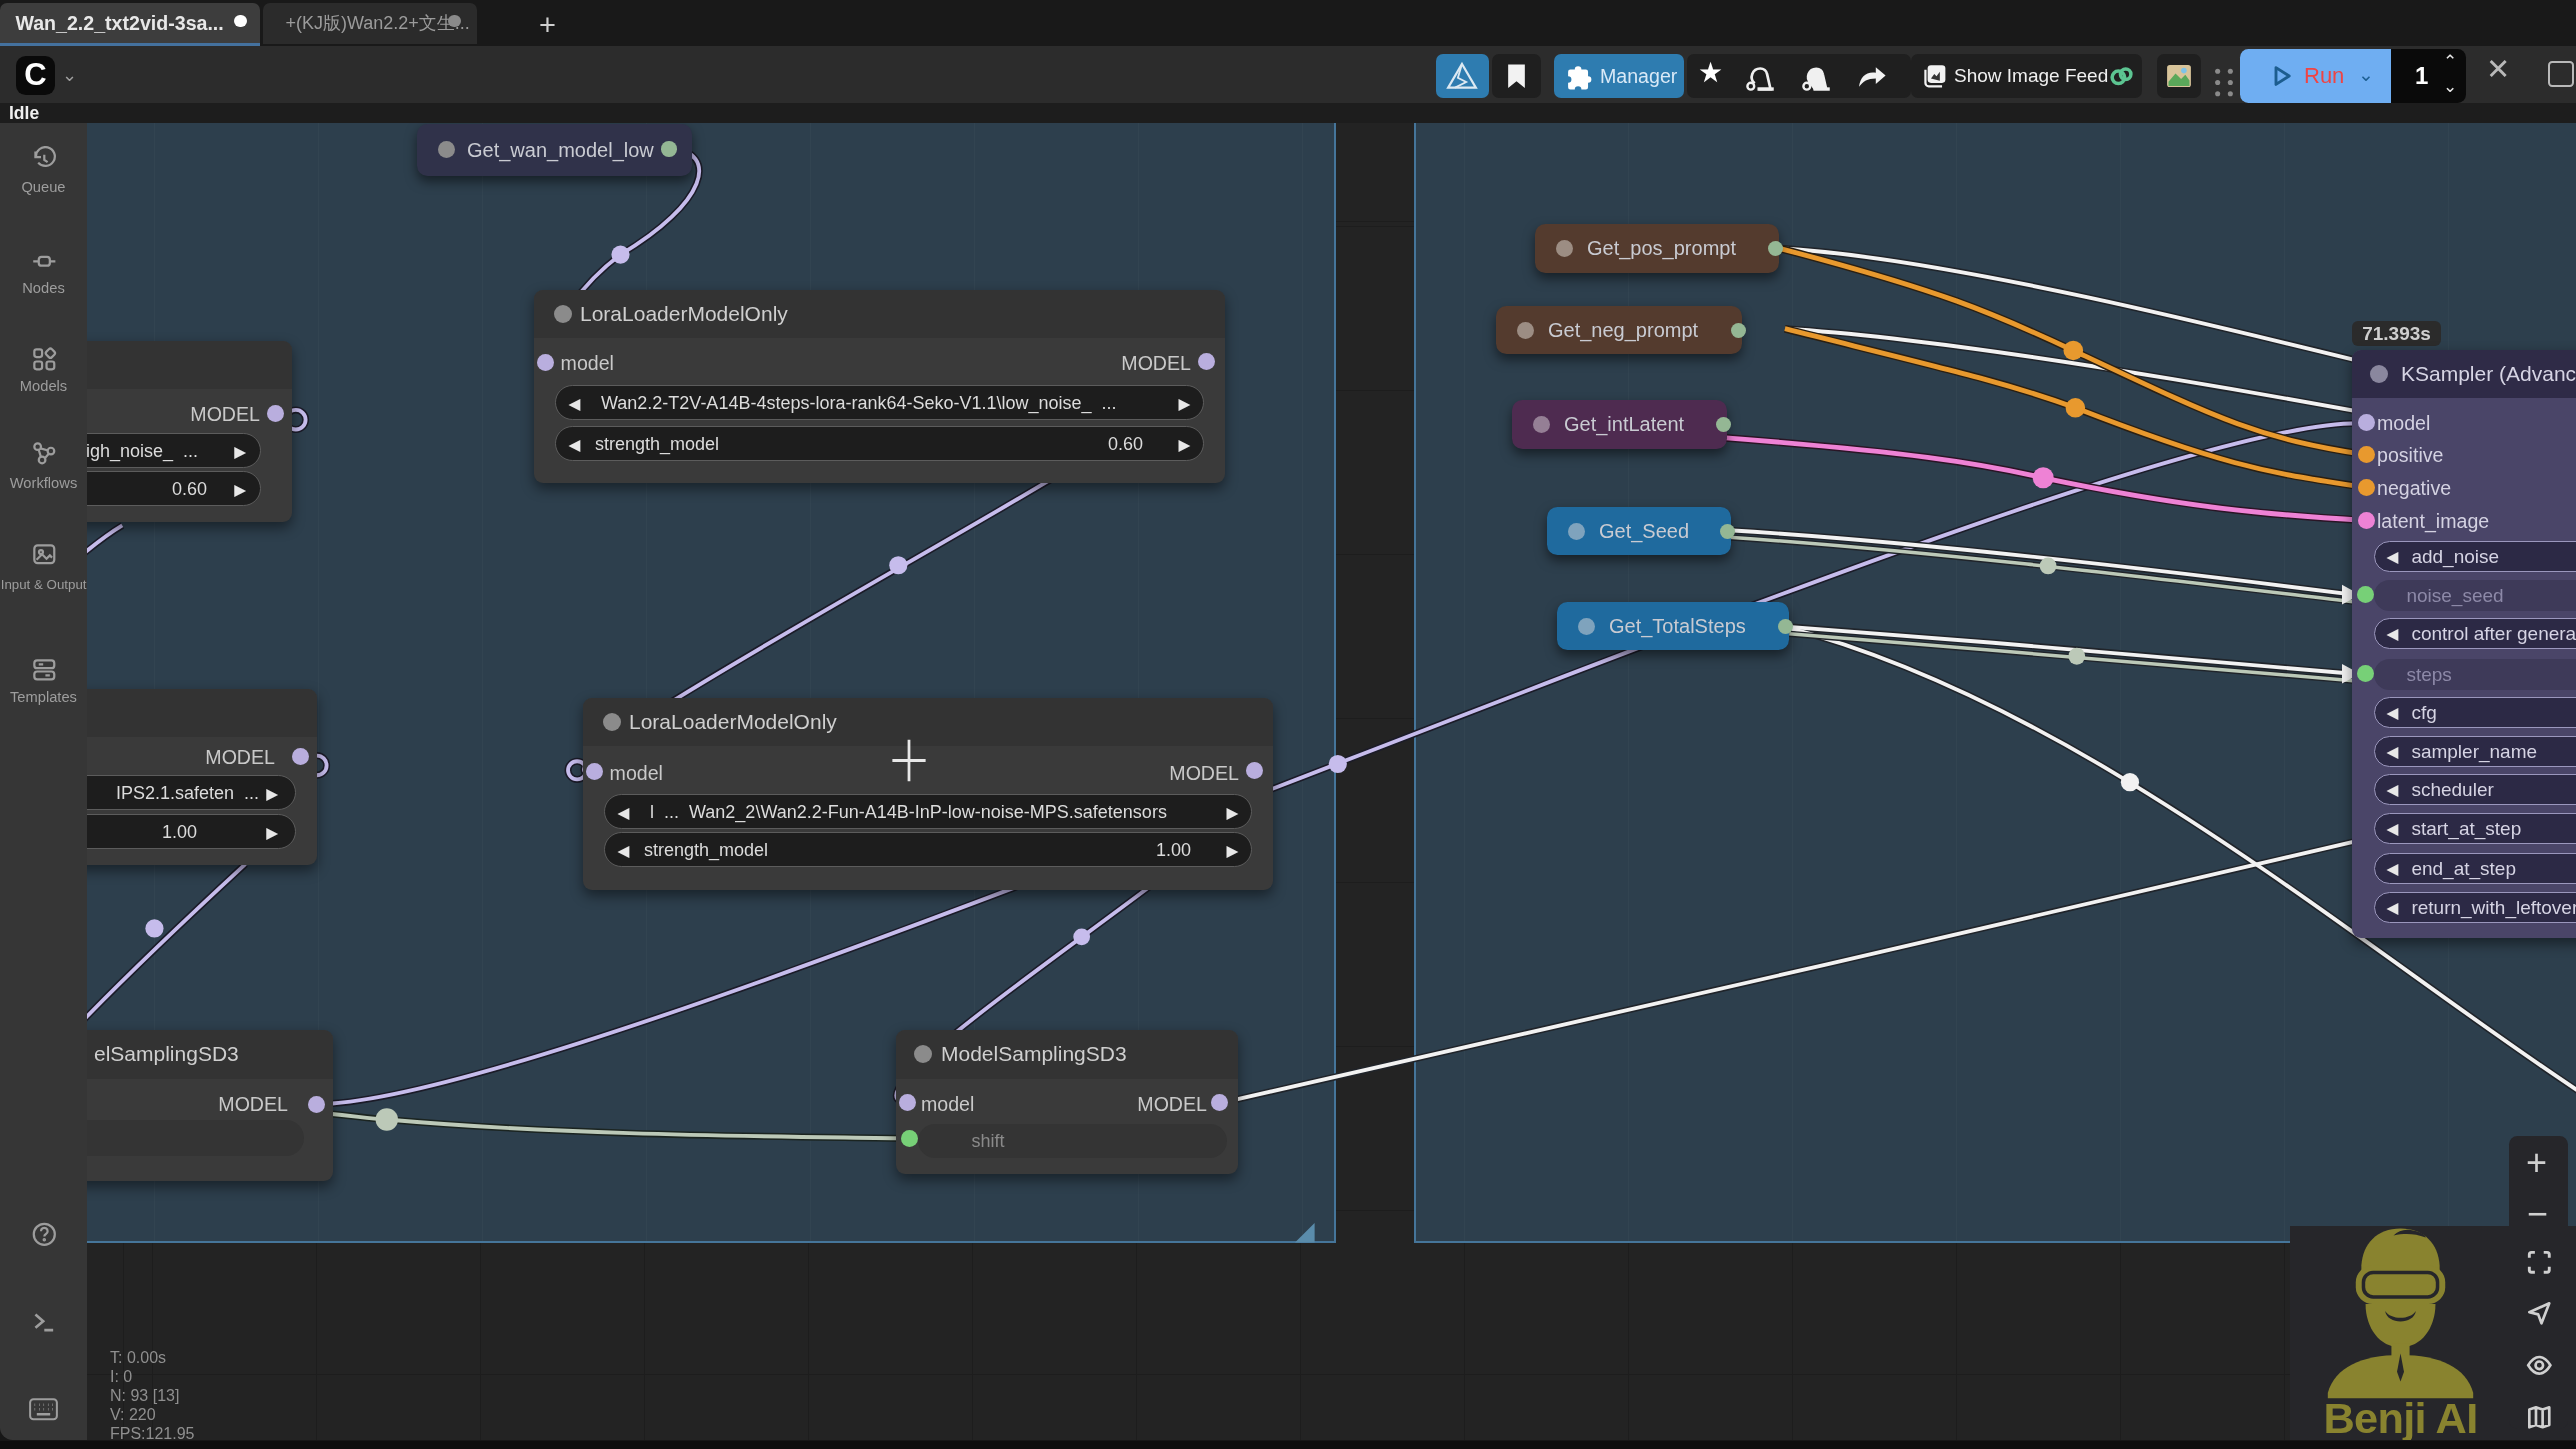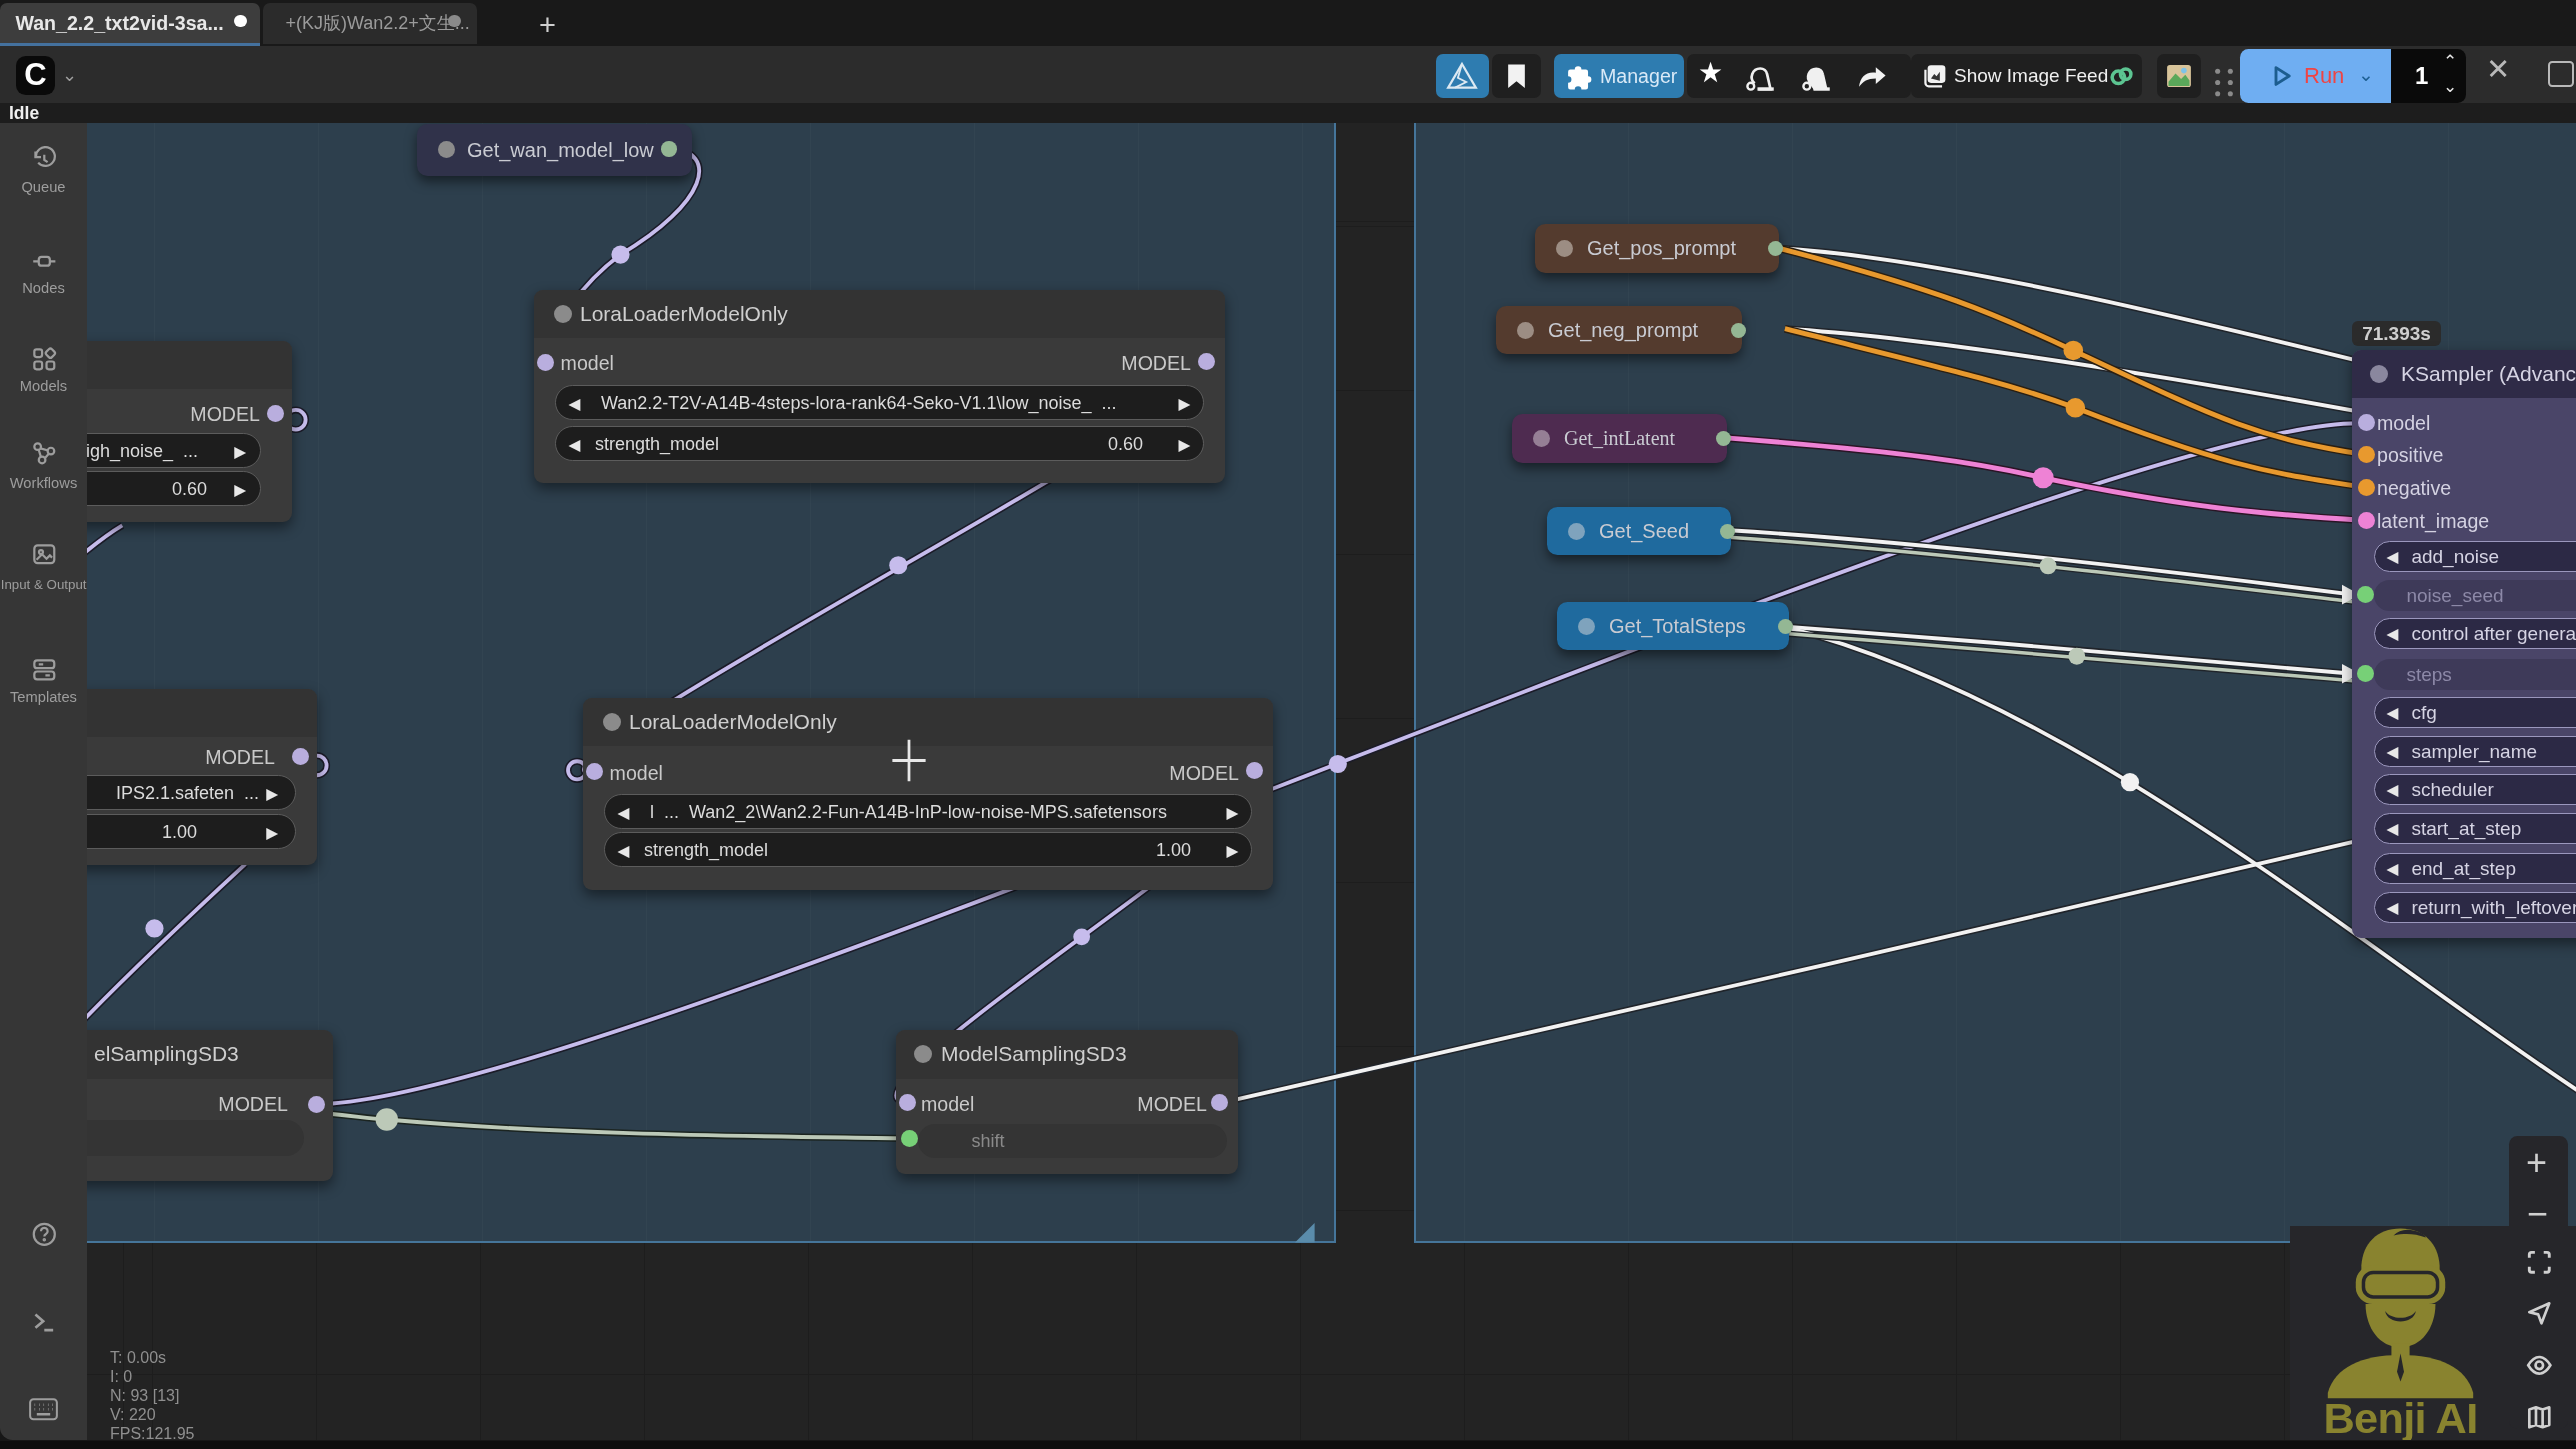--- a/index.html
+++ b/index.html
@@ -342,21 +342,21 @@
     <div class="abs" style="left:22.4px;top:94px;width:309px;height:34px;background:#343434;border-radius:17.5px;color:#8a8a8a;font-size:18px;line-height:34px;"><span style="padding-left:53px;">shift</span></div>
     <div class="abs iodot grn" style="left:4.9px;top:100px;"></div>
   </div>
 
   <div class="abs cnode" style="left:1448px;top:101px;width:244px;height:49px;background:#543b2e;line-height:49px;">
     <div class="abs cdot" style="background:#9c8d83;"></div><span style="padding-left:52px;">Get_pos_prompt</span>
     <div class="abs codot"></div></div>
   <div class="abs cnode" style="left:1409px;top:183px;width:246px;height:48px;background:#543b2e;line-height:48px;">
     <div class="abs cdot" style="background:#9c8d83;"></div><span style="padding-left:52px;">Get_neg_prompt</span>
     <div class="abs codot"></div></div>
-  <div class="abs cnode" style="left:1425px;top:291px;width:215px;height:49px;background:#4e2b50;line-height:49px;font-family:Liberation Serif, serif;">
+  <div class="abs cnode" style="left:1425px;top:277px;width:215px;height:49px;background:#4e2b50;line-height:49px;">
     <div class="abs cdot" style="background:#957f95;"></div><span style="padding-left:52px;">Get_intLatent</span>
     <div class="abs codot"></div></div>
   <div class="abs cnode" style="left:1460px;top:384px;width:184px;height:48px;background:#1f6a9e;line-height:48px;">
     <div class="abs cdot" style="background:#7fa3bd;"></div><span style="padding-left:52px;">Get_Seed</span>
     <div class="abs codot"></div></div>
   <div class="abs cnode" style="left:1470px;top:479px;width:232px;height:48px;background:#1f6a9e;line-height:48px;">
     <div class="abs cdot" style="background:#7fa3bd;"></div><span style="padding-left:52px;">Get_TotalSteps</span>
     <div class="abs codot"></div></div>
 
   <div class="abs" style="left:2265px;top:198px;width:89px;height:25px;background:#2b2b2b;border-radius:6px;color:#cfcfcf;font-weight:bold;font-size:19px;line-height:25px;text-align:center;">71.393s</div>

